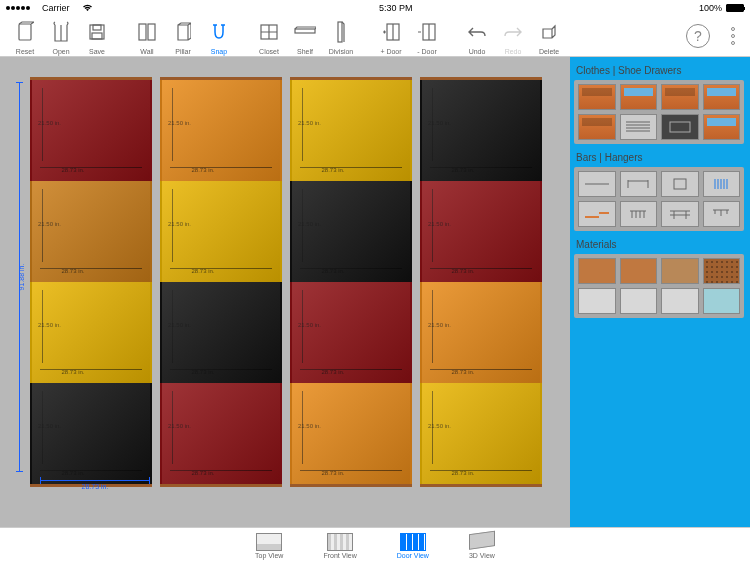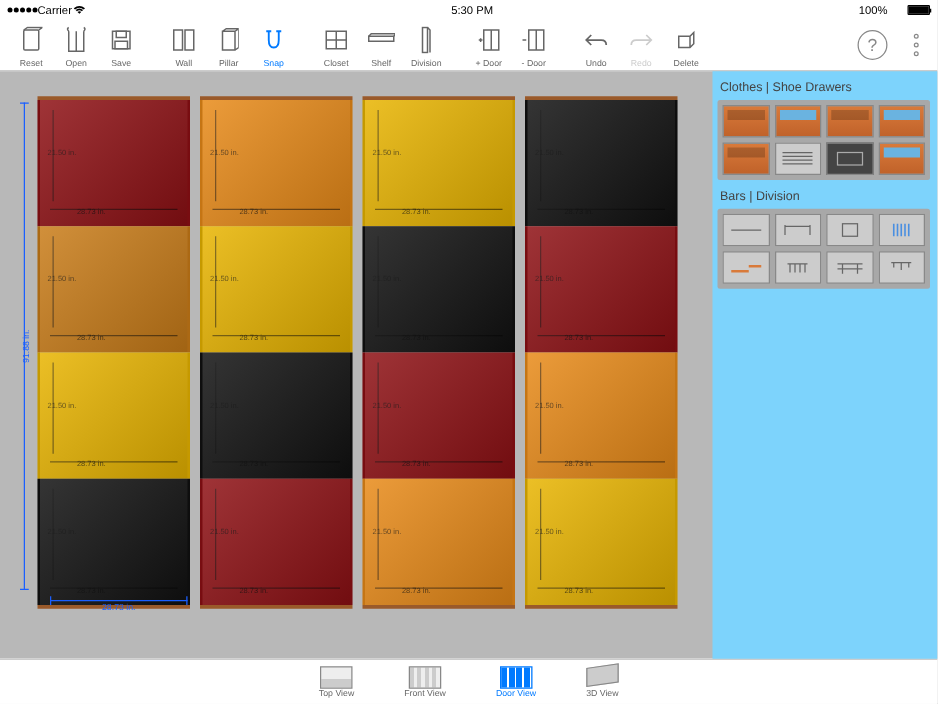--- a/index.html
+++ b/index.html
@@ -1,20 +1,20 @@
 <!DOCTYPE html>
 <html><head>
 <meta charset="utf-8">
 <style>
   * { box-sizing: border-box; margin: 0; padding: 0; }
   html, body { width: 750px; height: 563px; font-family: -apple-system, Helvetica, Arial, sans-serif; overflow: hidden; background: #fff; }
   
   .status-bar { height: 15px; background: #fff; display: flex; justify-content: space-between; align-items: center; font-size: 9px; padding: 0 6px; }
-  .status-left { display: flex; align-items: center; gap: 0; }
-  .status-right { display: flex; align-items: center; gap: 16px; }
+  .status-left { display: flex; align-items: center; gap: 12px; }
+  .status-right { display: flex; align-items: center; gap: 4px; }
   .signal-dots { display: flex; gap: 1px; }
   .dot { width: 4px; height: 4px; border-radius: 50%; background: #000; }
   .battery { width: 18px; height: 8px; border: 1px solid #000; border-radius: 1px; position: relative; }
   .battery::after { content: ''; position: absolute; right: -2px; top: 2px; width: 1px; height: 3px; background: #000; }
   .battery-fill { width: 100%; height: 100%; background: #000; }
   
   .toolbar { height: 42px; background: #fff; border-bottom: 1px solid #ccc; display: flex; align-items: center; padding: 0 8px; gap: 2px; }
   .tool-btn { display: flex; flex-direction: column; align-items: center; justify-content: flex-end; width: 34px; height: 38px; cursor: pointer; }
   .tool-btn .icon-wrap { flex: 1; display: flex; align-items: center; justify-content: center; }
   .tool-btn .label { font-size: 7px; color: #666; }
@@ -45,21 +45,21 @@
   .col { width: 122px; display: flex; flex-direction: column; border-top: 3px solid #9a5a2a; border-bottom: 3px solid #9a5a2a; }
   .door { flex: 1; position: relative; border-left: 2px solid rgba(0,0,0,0.15); border-right: 2px solid rgba(0,0,0,0.15); }
   .door::after { content:''; position: absolute; inset: 0; background: linear-gradient(135deg, rgba(255,255,255,0.15) 0%, rgba(0,0,0,0.2) 100%); pointer-events: none; }
   .d-dim { position: absolute; font-size: 6px; color: rgba(0,0,0,0.65); }
   .d-dim.v { left: 6px; top: 40%; }
   .d-dim.h { left: 25%; bottom: 8px; }
   .d-line { position: absolute; background: rgba(0,0,0,0.5); }
   .d-line.v { left: 10px; top: 8px; bottom: 20px; width: 0.5px; }
   .d-line.h { left: 8px; right: 8px; bottom: 14px; height: 0.5px; }
   
-  .sidebar { width: 180px; background: #7dd3fc; overflow-y: auto; padding: 4px 6px 6px 4px; }
+  .sidebar { width: 180px; background: #0ea5e9; overflow-y: auto; padding: 4px 6px 6px 4px; }
   .sb-section { margin-bottom: 4px; }
   .sb-title { font-size: 10px; color: #444; padding: 4px 2px; }
   .sb-grid { display: grid; grid-template-columns: repeat(4, 1fr); gap: 4px; background: #a8a8a8; padding: 4px; border-radius: 2px; }
   .sb-item { height: 26px; background: #ccc; border: 1px solid #888; cursor: pointer; display: flex; align-items: center; justify-content: center; }
   .sb-item.drawer { background: linear-gradient(#d97a3a, #c0622a); position: relative; }
   .sb-item.drawer::after { content:''; position: absolute; top: 3px; left: 3px; right: 3px; height: 8px; background: rgba(0,0,0,0.2); }
   .sb-item.drawer.blue::after { background: #6ab3e0; }
   .sb-color { height: 26px; border: 1px solid #888; cursor: pointer; }
   .sb-mat { height: 26px; border: 1px solid #888; cursor: pointer; }
   
@@ -366,21 +366,21 @@
           </div>
         <div class="sb-item" style="background:#444">
             <svg width="28" height="14" stroke="#aaa" fill="none">
               <rect x="4" y="2" width="20" height="10"></rect>
             </svg>
           </div>
         <div class="sb-item drawer blue"></div>
       </div>
     </div>
     <div class="sb-section">
-      <div class="sb-title">Bars | Division</div>
+      <div class="sb-title">Bars | Hangers</div>
       <div class="sb-grid">
         <div class="sb-item">
             <svg width="28" height="14" stroke="#666" fill="none">
               <path d="M2 7 L26 7"></path>
             </svg>
           </div>
         <div class="sb-item">
             <svg width="28" height="14" stroke="#666" fill="none">
               <path d="M4 3 L4 11 M24 3 L24 11 M4 4 L24 4"></path>
             </svg>
@@ -409,20 +409,33 @@
             <svg width="28" height="14" stroke="#666" fill="none">
               <path d="M4 4 L24 4 M4 8 L24 8 M8 4 L8 12 M20 4 L20 12"></path>
             </svg>
           </div>
         <div class="sb-item">
             <svg width="28" height="14" stroke="#666" fill="none">
               <path d="M8 3 L8 7 M14 3 L14 9 M20 3 L20 7 M6 3 L22 3"></path>
             </svg>
           </div>
       </div>
+    </div>
+    <div class="sb-section">
+      <div class="sb-title">Materials</div>
+      <div class="sb-grid" id="materials-grid">
+          <div class="sb-mat" style="background: rgb(192, 120, 64);"></div>
+          <div class="sb-mat" style="background: rgb(192, 120, 64);"></div>
+          <div class="sb-mat" style="background: rgb(184, 136, 88);"></div>
+          <div class="sb-mat" style="background: radial-gradient(circle at 3px 3px, rgba(0, 0, 0, 0.3) 1px, transparent 1px) 0% 0% / 5px 5px rgb(160, 96, 48);"></div>
+          <div class="sb-mat" style="background: rgb(216, 216, 216);"></div>
+          <div class="sb-mat" style="background: rgb(216, 216, 216);"></div>
+          <div class="sb-mat" style="background: rgb(216, 216, 216);"></div>
+          <div class="sb-mat" style="background: rgb(158, 208, 216);"></div>
+        </div>
     </div>
   </div>
 </div>
 
 <div class="bottom-bar">
   <div class="view-btn">
     <div class="vb-icon" style="background:linear-gradient(#eee 60%, #ccc 60%)"></div>
     <span class="vb-label">Top View</span>
   </div>
   <div class="view-btn">

